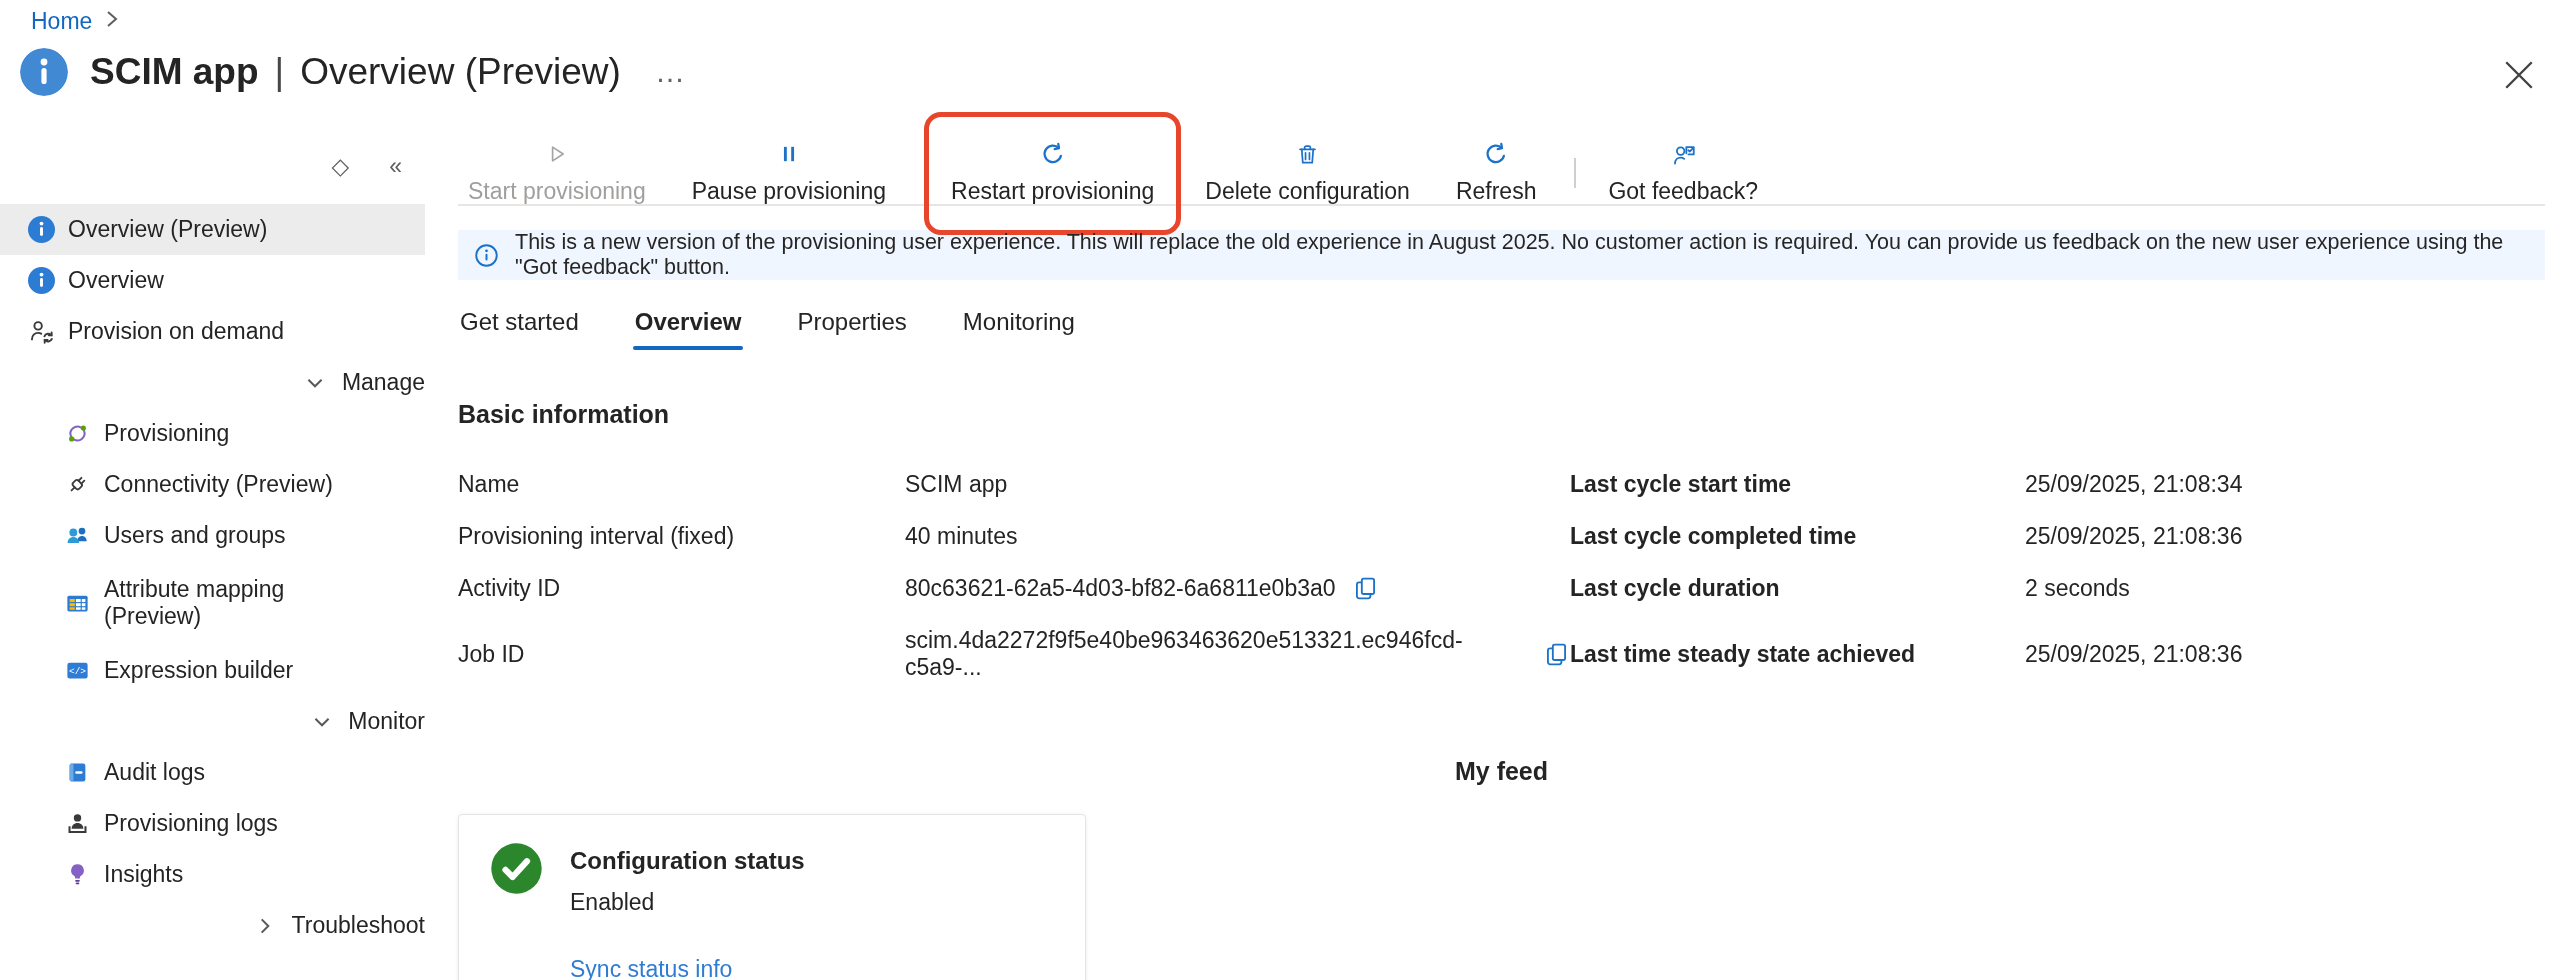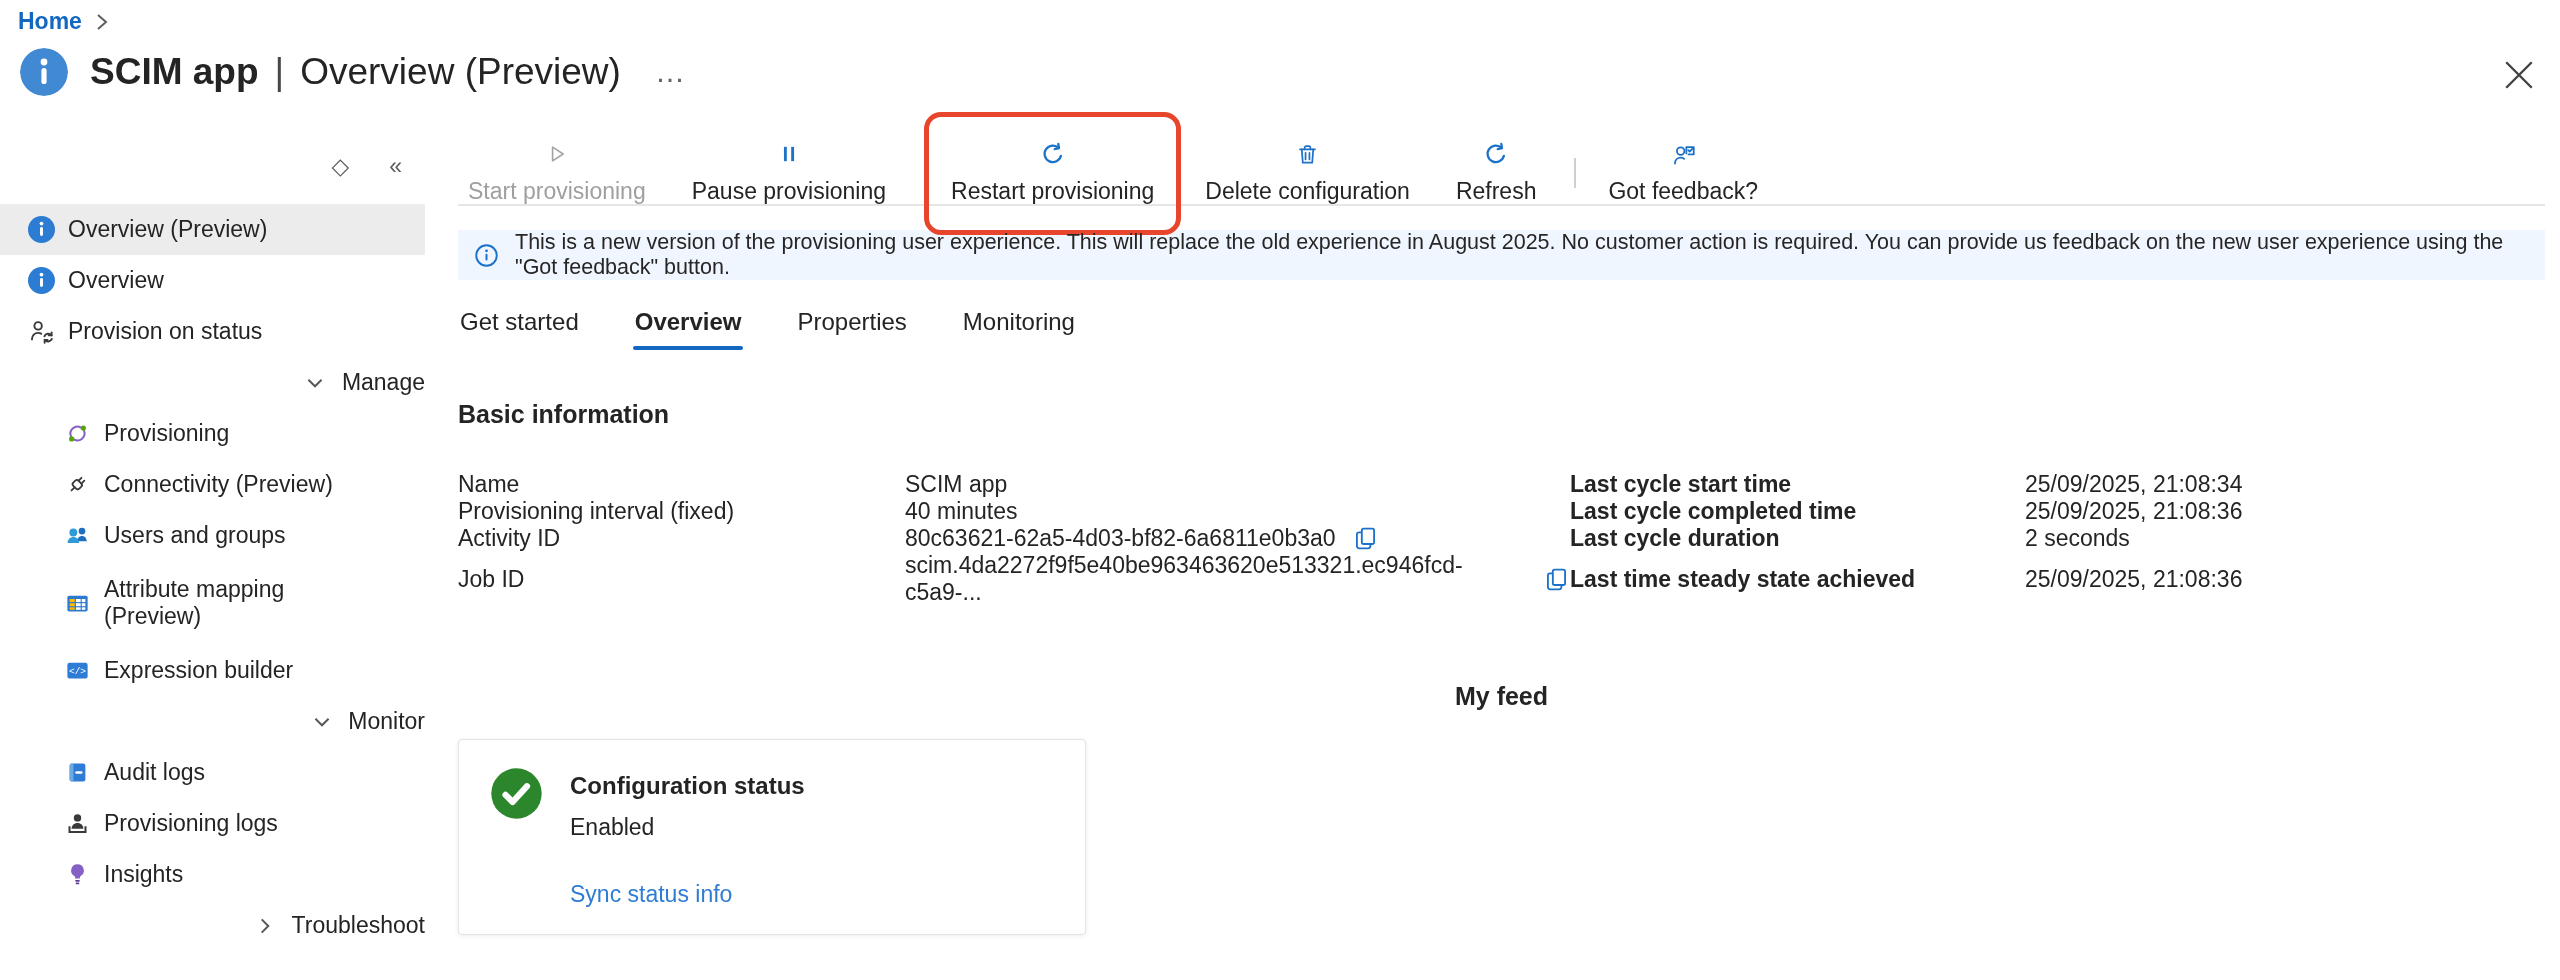--- a/index.html
+++ b/index.html
@@ -4,21 +4,21 @@
 <style>
   * { margin:0; padding:0; box-sizing:border-box; }
   html,body { width:2560px; height:980px; }
   body {
     position:relative; overflow:hidden; background:#fff;
     font-family:"Liberation Sans", sans-serif; color:#242424;
   }
   svg { display:block; }
 
   
-  .breadcrumb { position:absolute; left:18px; top:8px; display:flex; align-items:center; gap:12px; font-size:23px;font-weight:bold; }
+  .breadcrumb { position:absolute; left:31px; top:8px; display:flex; align-items:flex-start; gap:12px; font-size:23px; }
   .breadcrumb a { color:#1267c1; text-decoration:none; cursor:pointer; }
   .crumb-chev { color:#605e5c; }
 
   
   .titlebar { position:absolute; left:20px; top:48px; display:flex; align-items:center; }
   .app-icon { width:48px; height:48px; border-radius:50%; flex:none; }
   .title-text { margin-left:22px; font-size:37px; display:flex; align-items:center; gap:16px; white-space:nowrap; }
   .t-bold { font-weight:700; }
   .t-sep { color:#474747; font-weight:300; }
   .more-dots { margin-left:34px; font-size:30px; color:#616161; letter-spacing:3px; cursor:pointer; }
@@ -54,21 +54,21 @@
   .banner { margin-top:24px; height:50px; background:#f0f6ff; display:flex; align-items:center; gap:16px; padding:0 16px; font-size:21.5px; color:#272625; }
   .banner .bicon { flex:none; width:25px; height:25px; }
 
   .tabs { display:flex; gap:52px; margin-top:24px; font-size:24px; }
   .tab { position:relative; padding:4px 2px 14px 2px; cursor:pointer; color:#242424; }
   .tab.active { font-weight:700; }
   .tab.active::after { content:""; position:absolute; left:0; right:0; bottom:0; height:4px; background:#1267c1; border-radius:2px; }
 
   .h-section { margin-top:50px; font-size:25px; font-weight:700; }
 
-  .info-grid { display:grid; grid-template-columns:447px 665px 455px 1fr; margin-top:42px; font-size:23px; align-items:center; }
+  .info-grid { display:grid; grid-template-columns:447px 665px 455px 1fr; row-gap:25px; margin-top:42px; font-size:23px; align-items:center; }
   .rlabel { font-weight:600; }
   .ival { display:flex; align-items:center; gap:16px; }
   .copy-ic { width:27px; height:27px; cursor:pointer; flex:none; }
 
   .myfeed-h { margin-top:76px;text-align:center; }
   .card { margin-top:28px; width:628px; min-height:180px; background:#fff; border:1px solid #e4e4e4; border-radius:4px; box-shadow:0 1px 5px rgba(0,0,0,.07); padding:26px 30px; display:flex; gap:26px; }
   .badge { width:55px; height:55px; flex:none; }
   .card-title { font-size:24px; font-weight:700; padding-top:6px; }
   .card-status { font-size:23px; margin-top:14px; }
   .card-link { display:inline-block; font-size:23px; color:#2e7cd3; margin-top:40px; text-decoration:none; cursor:pointer; }
@@ -136,21 +136,21 @@
       <span class="nicon">
         <svg width="27" height="27" viewBox="0 0 24 24" fill="none" stroke="#3b3a39" stroke-width="1.7" stroke-linecap="round">
           <circle cx="9" cy="7" r="3.3"></circle>
           <path d="M3.5 19c0-3.5 2.4-5.8 5.5-5.8 1 0 1.9.2 2.7.7"></path>
           <path d="M14.6 16.3a3.6 3.6 0 0 1 6.2-.9"></path>
             <path d="M21 12.8v2.6h-2.6"></path>
           <path d="M21.2 18.6a3.6 3.6 0 0 1-6.2.9"></path>
             <path d="M14.8 22.1v-2.6h2.6"></path>
         </svg>
       </span>
-      <span class="nlabel">Provision on status</span>
+      <span class="nlabel">Provision on demand</span>
     </div>
 
     <div class="nav-item group">
       <span class="nicon">
         <svg width="22" height="22" viewBox="0 0 20 20">
             <path d="M4 7l6 6 6-6" fill="none" stroke="#5a5857" stroke-width="1.8"></path>
           </svg>
       </span>
       <span class="nlabel">Manage</span>
     </div>

